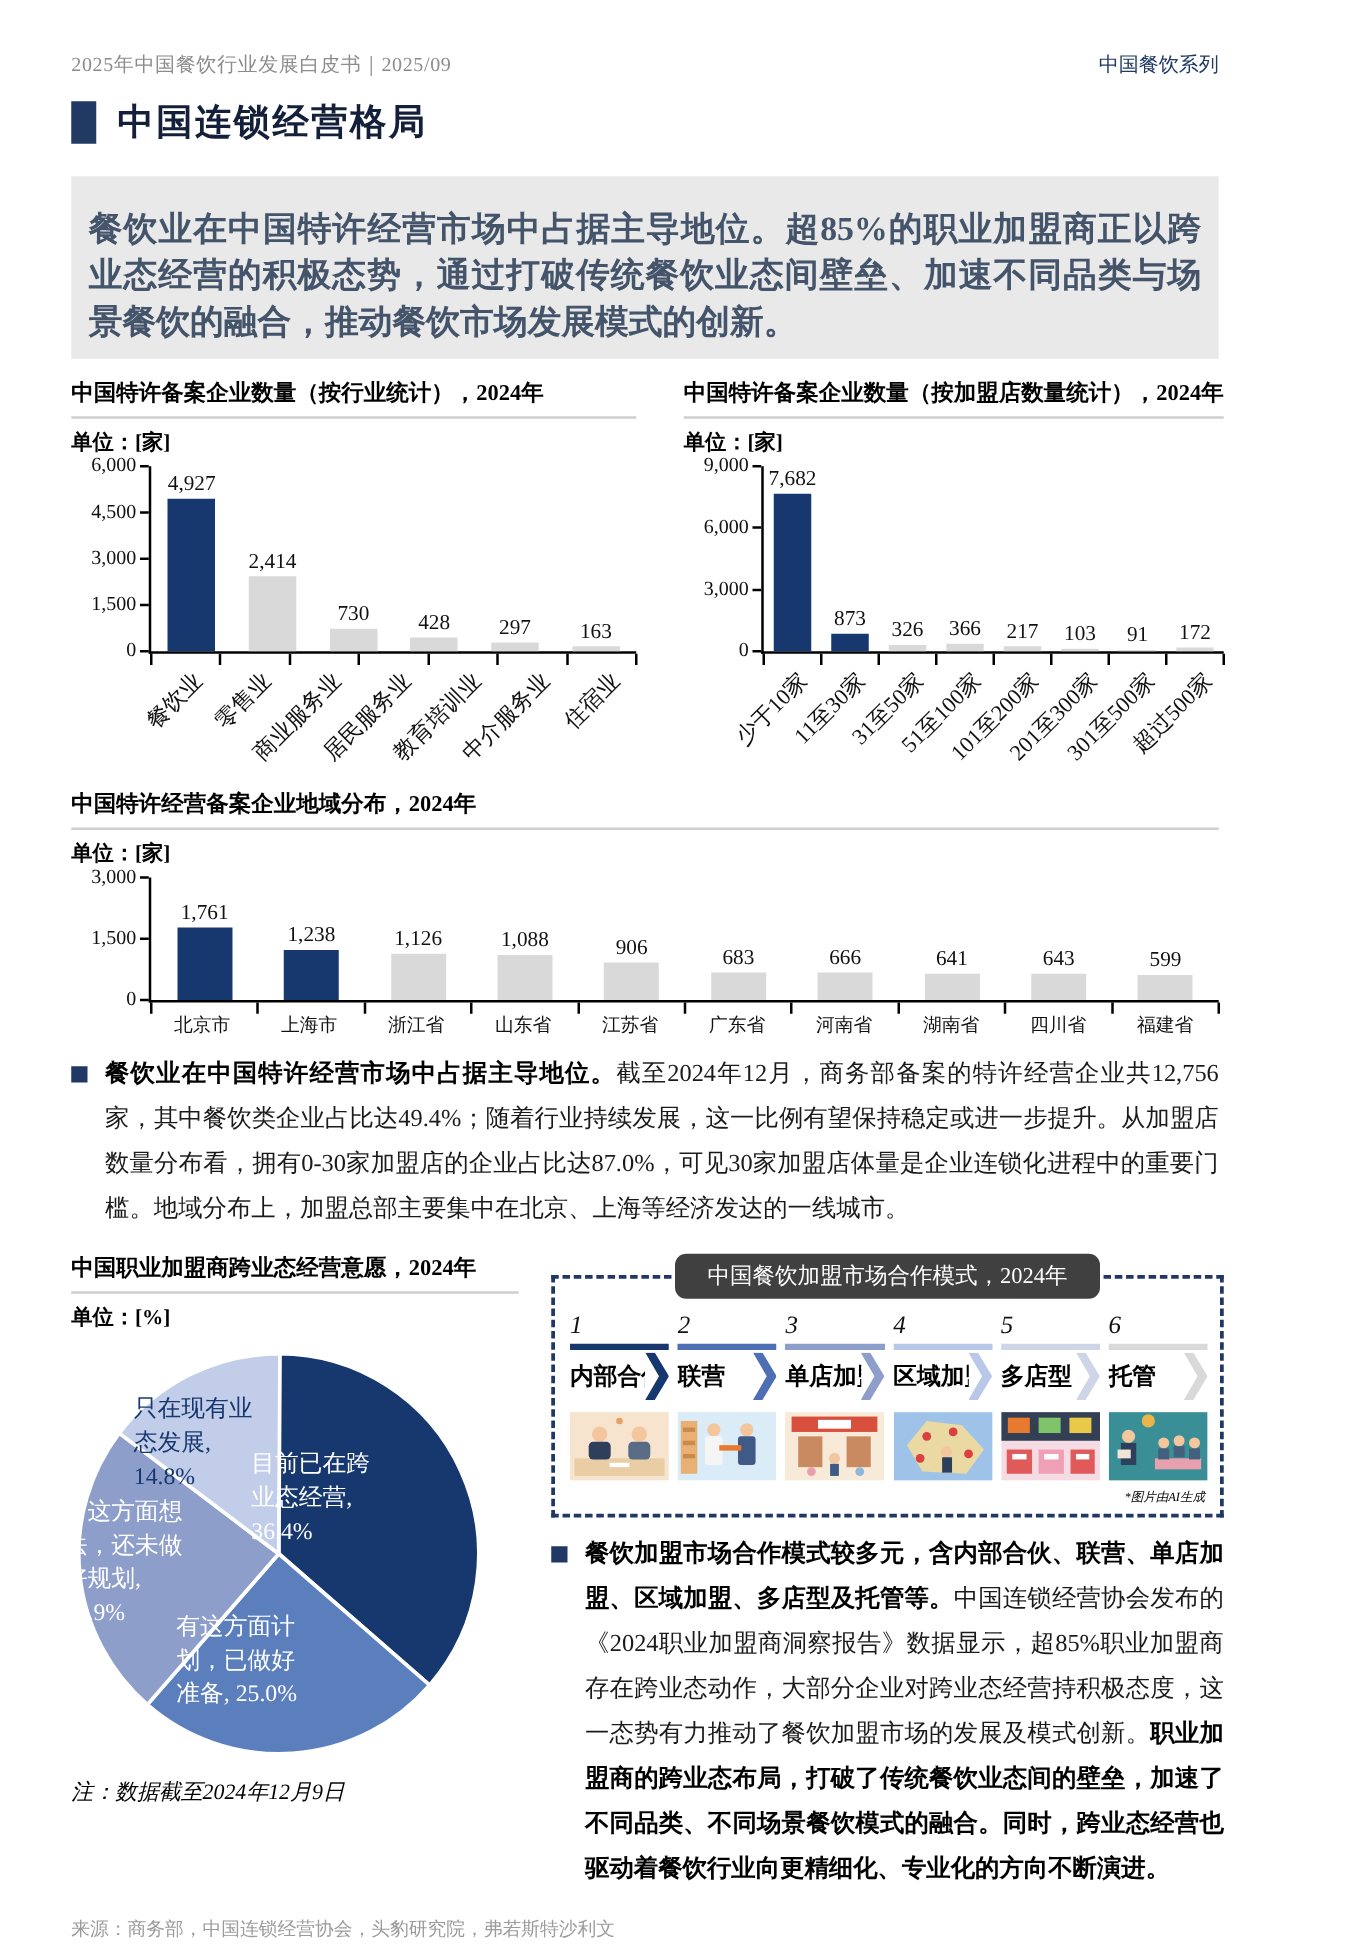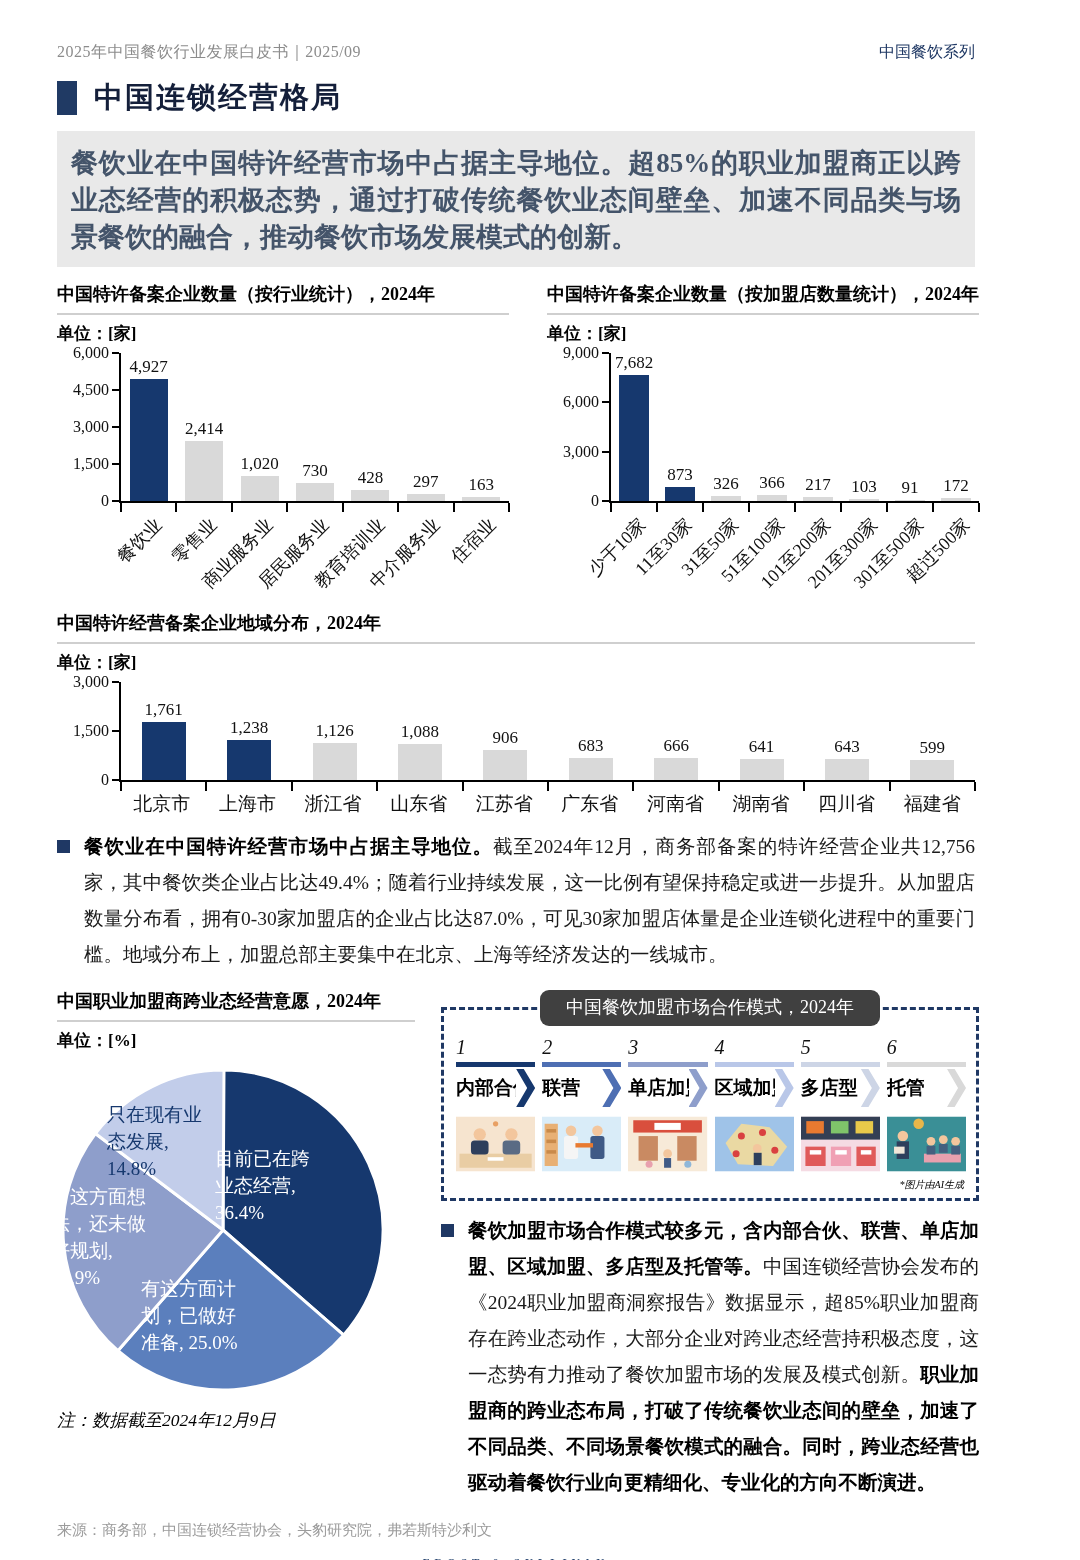--- a/index.html
+++ b/index.html
@@ -16,22 +16,22 @@
   .doc-title { color:#8c8c8c; letter-spacing:0.5px; }
   .series-title { color:#1f3864; }
 
   
   .section-row { display:flex; align-items:center; gap:17px; margin-top:15px; }
   .section-marker { width:20px; height:34px; background:#203a64; }
   .section-title { font-size:29px; font-weight:bold; color:#141f3a; letter-spacing:2px; }
 
   
   .highlight {
-    margin-top:13px; background:#e9e9e9; color:#44546a;
-    font-weight:bold; font-size:27px; line-height:37px; padding:14px 14px 11px;
+    margin-top:23px; background:#e9e9e9; color:#44546a;
+    font-weight:bold; font-size:27px; line-height:37px; padding:24px 14px 11px;
     text-align:justify;
   }
 
   
   .charts-row { display:flex; margin-top:15px; gap:38px; }
   .chart-block-left { width:452px; flex:0 0 452px; }
   .chart-block-right { flex:1; }
   .chart-title {
     font-size:18px; font-weight:bold; color:#000;
     border-bottom:2px solid #cfcfcf; padding-bottom:7px; white-space:nowrap;
@@ -43,39 +43,39 @@
   .bars { position:relative; display:flex; height:100%; align-items:flex-end; justify-content:space-around; }
   .bar-col { flex:1 1 0; height:100%; display:flex; flex-direction:column; align-items:center; justify-content:flex-end; }
   .bar-val { font-size:17px; margin-bottom:2px; white-space:nowrap; color:#111; }
   .ytick-label { position:absolute; right:calc(100% + 12px); transform:translateY(-50%); font-size:16px; white-space:nowrap; color:#111; }
   .ytick-mark { position:absolute; left:-9px; width:7px; height:2px; background:#000; }
   .xtick { position:absolute; bottom:-11px; width:2px; height:9px; background:#000; }
 
   .xlabels-rot { position:relative; margin-left:62px; font-size:18px; color:#111; }
   .xlabel-anchor { position:absolute; top:10px; width:0; height:0; }
   .xlabel-anchor span { position:absolute; right:0; top:0; white-space:nowrap; transform:rotate(-45deg); transform-origin:100% 0; display:inline-block; }
-  .xlabels-flat { display:flex; justify-content:flex-end; margin-left:62px; font-size:19px; margin-top:9px; color:#111; }
+  .xlabels-flat { display:flex; justify-content:space-between; margin-left:62px; font-size:15px; margin-top:9px; color:#111; }
   .xlabels-flat div { flex:1 1 0; text-align:center; white-space:nowrap; }
 
   .chart3-block { margin-top:4px; }
 
   
   .bullet-para { display:flex; gap:14px; margin-top:12px; font-size:19.5px; line-height:36px; text-align:justify; }
   .bullet-sq { flex:0 0 13px; width:13px; height:13px; background:#1f3864; margin-top:11px; }
   .bp-text b { font-weight:bold; color:#000; }
   .bp-text span { color:#1a1a1a; }
 
   
   .bottom-row { display:flex; margin-top:16px; gap:26px; }
   .left-col { width:358px; flex:0 0 358px; }
   .right-col { flex:1; }
 
   .pie-wrap { position:relative; width:332px; height:330px; margin:14px 0 0 0; }
   .pie-label { position:absolute; font-size:19px; line-height:1.42; white-space:pre-line; text-align:left; }
-  .pl0 { left:158px; top:80px;  width:170px; }
+  .pl0 { left:144px; top:80px;  width:170px; }
   .pl1 { left:84px;  top:210px; width:180px; }
   .pl2 { left:-6px;  top:118px; width:142px; }
   .pl3 { left:50px;  top:36px;  width:152px; }
 
   .data-note { font-style:italic; font-size:17.5px; margin-top:12px; color:#000; }
 
   
   .flow-box { position:relative; border:3px dashed #1f3864; margin-top:18px; padding:26px 10px 6px 12px; }
   .flow-banner {
     position:absolute; top:-20px; left:50%; transform:translateX(-50%);
@@ -134,24 +134,20 @@
               <div class="ytick-label" style="top: 100%;">0</div>
               <div class="ytick-mark" style="top: calc(100% - 1px);"></div>
               <div class="bars">
                 <div class="bar-col">
                   <div class="bar-val">4,927</div>
                   <div class="bar" style="height: 82.1167%; width: 38px; background: rgb(22, 56, 110);"></div>
                 </div>
                 <div class="bar-col">
                   <div class="bar-val">2,414</div>
                   <div class="bar" style="height: 40.2333%; width: 38px; background: rgb(217, 217, 217);"></div>
-                </div>
-                <div class="bar-col">
-                  <div class="bar-val">1,020</div>
-                  <div class="bar" style="height: 17%; width: 38px; background: rgb(217, 217, 217);"></div>
                 </div>
                 <div class="bar-col">
                   <div class="bar-val">730</div>
                   <div class="bar" style="height: 12.1667%; width: 38px; background: rgb(217, 217, 217);"></div>
                 </div>
                 <div class="bar-col">
                   <div class="bar-val">428</div>
                   <div class="bar" style="height: 7.13333%; width: 38px; background: rgb(217, 217, 217);"></div>
                 </div>
                 <div class="bar-col">

